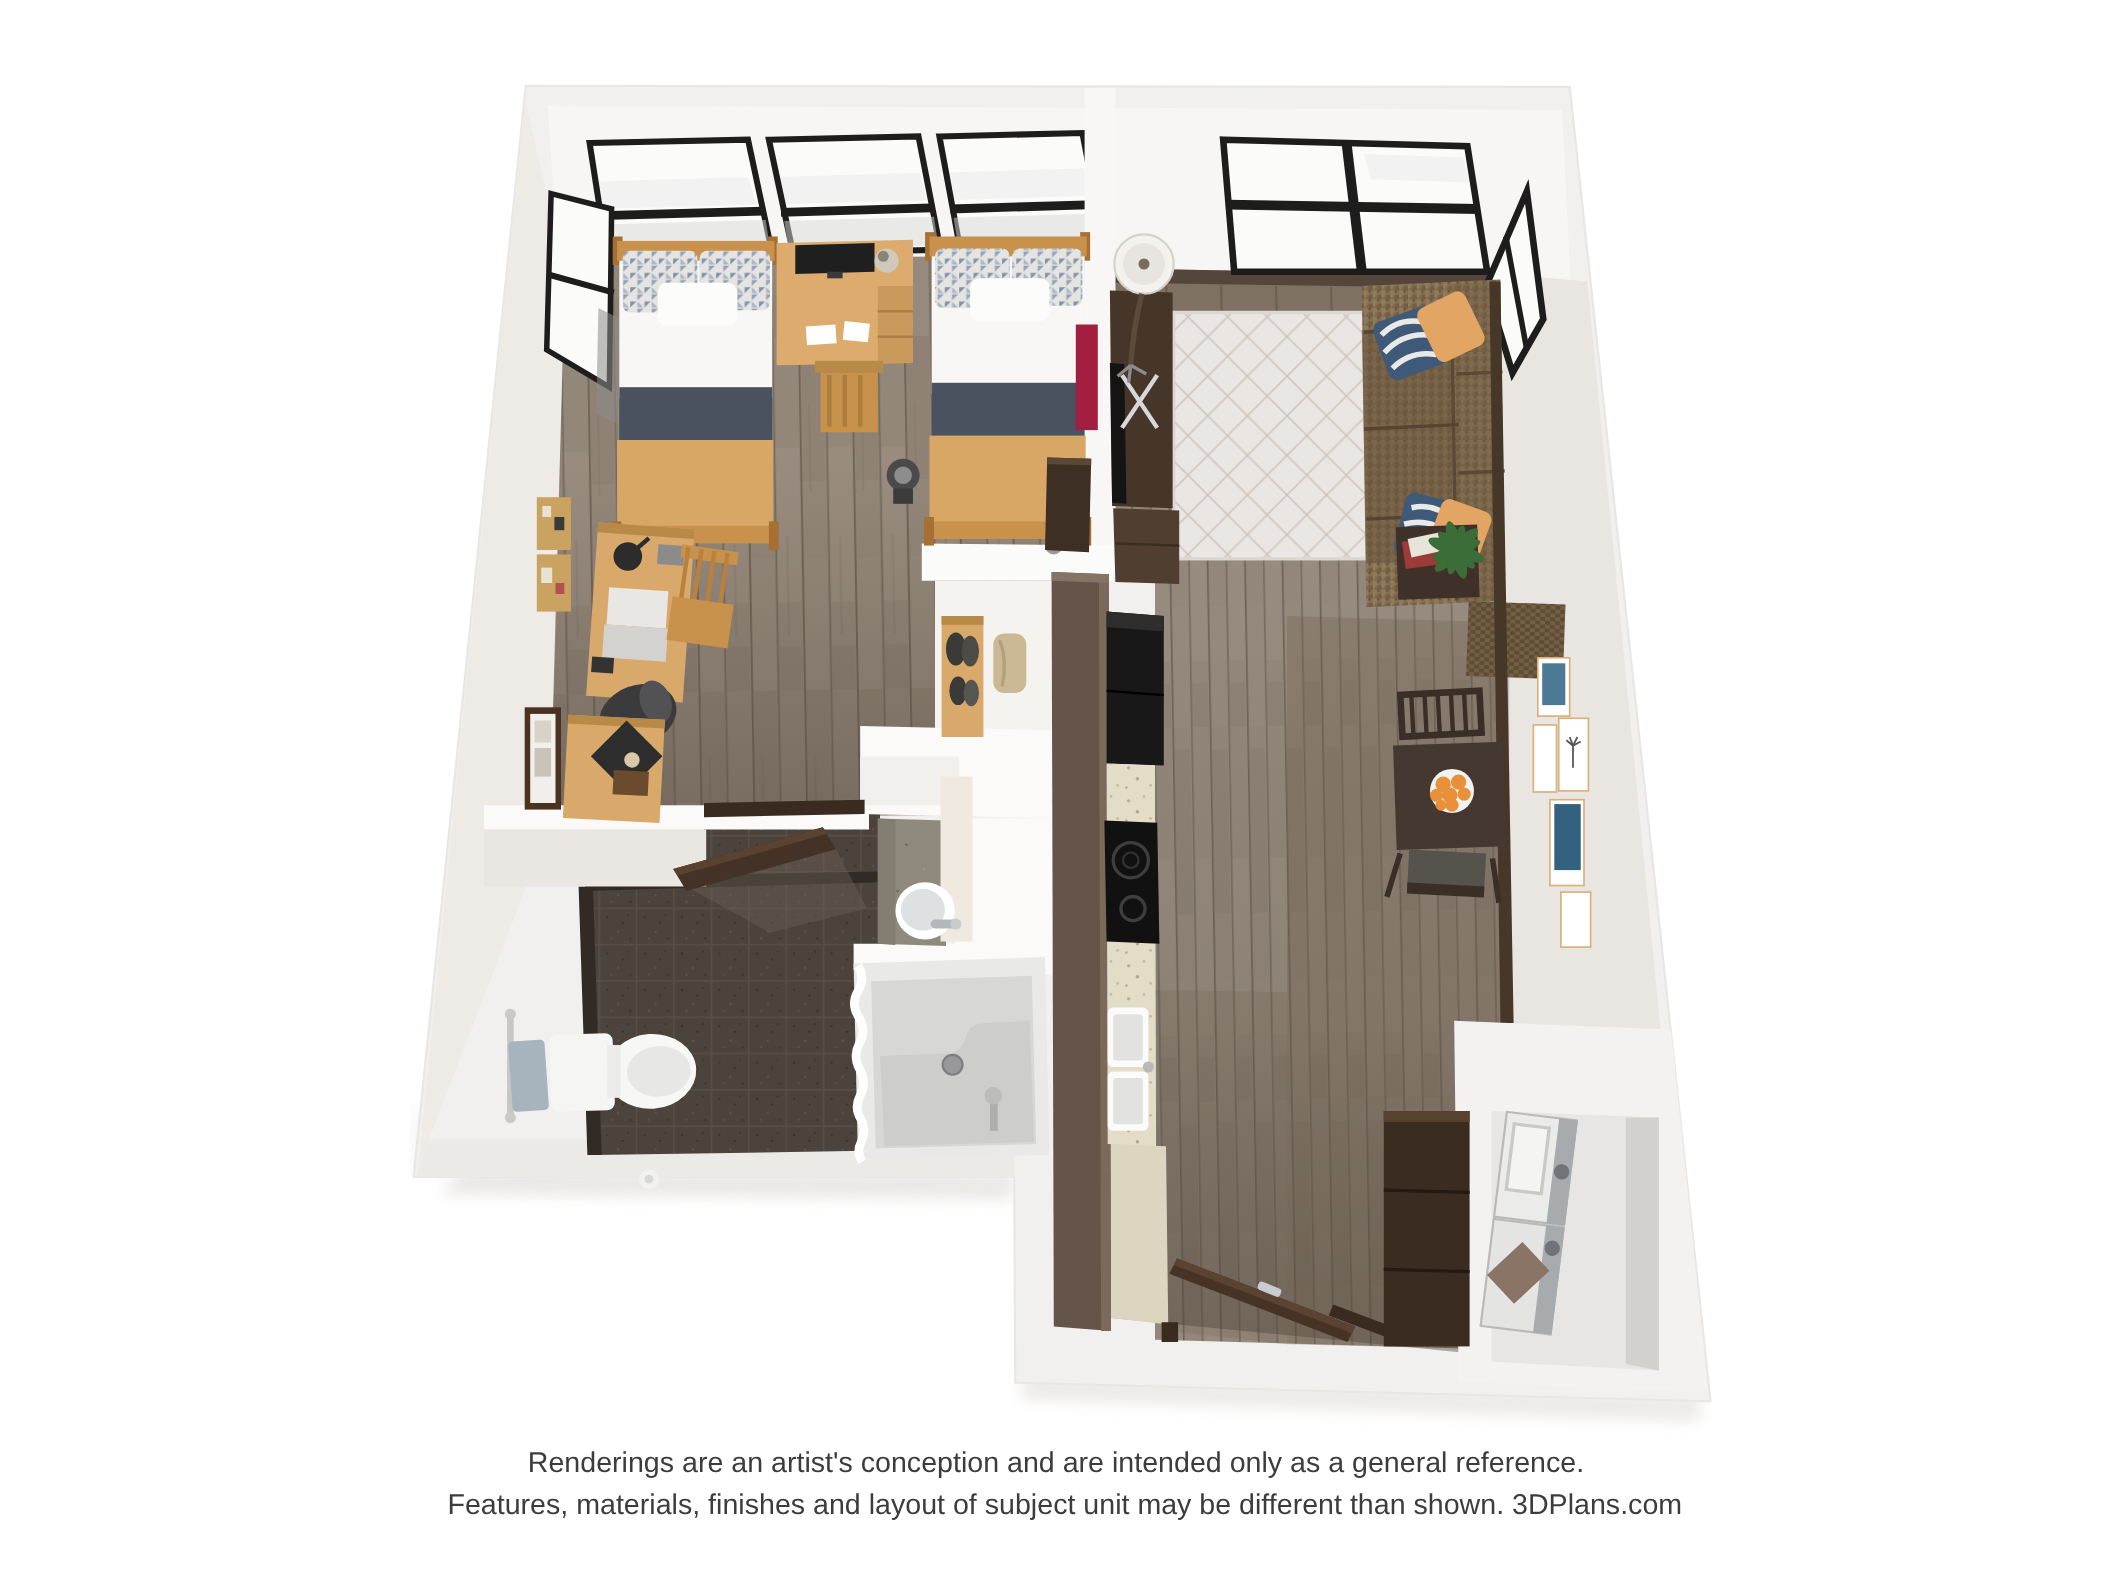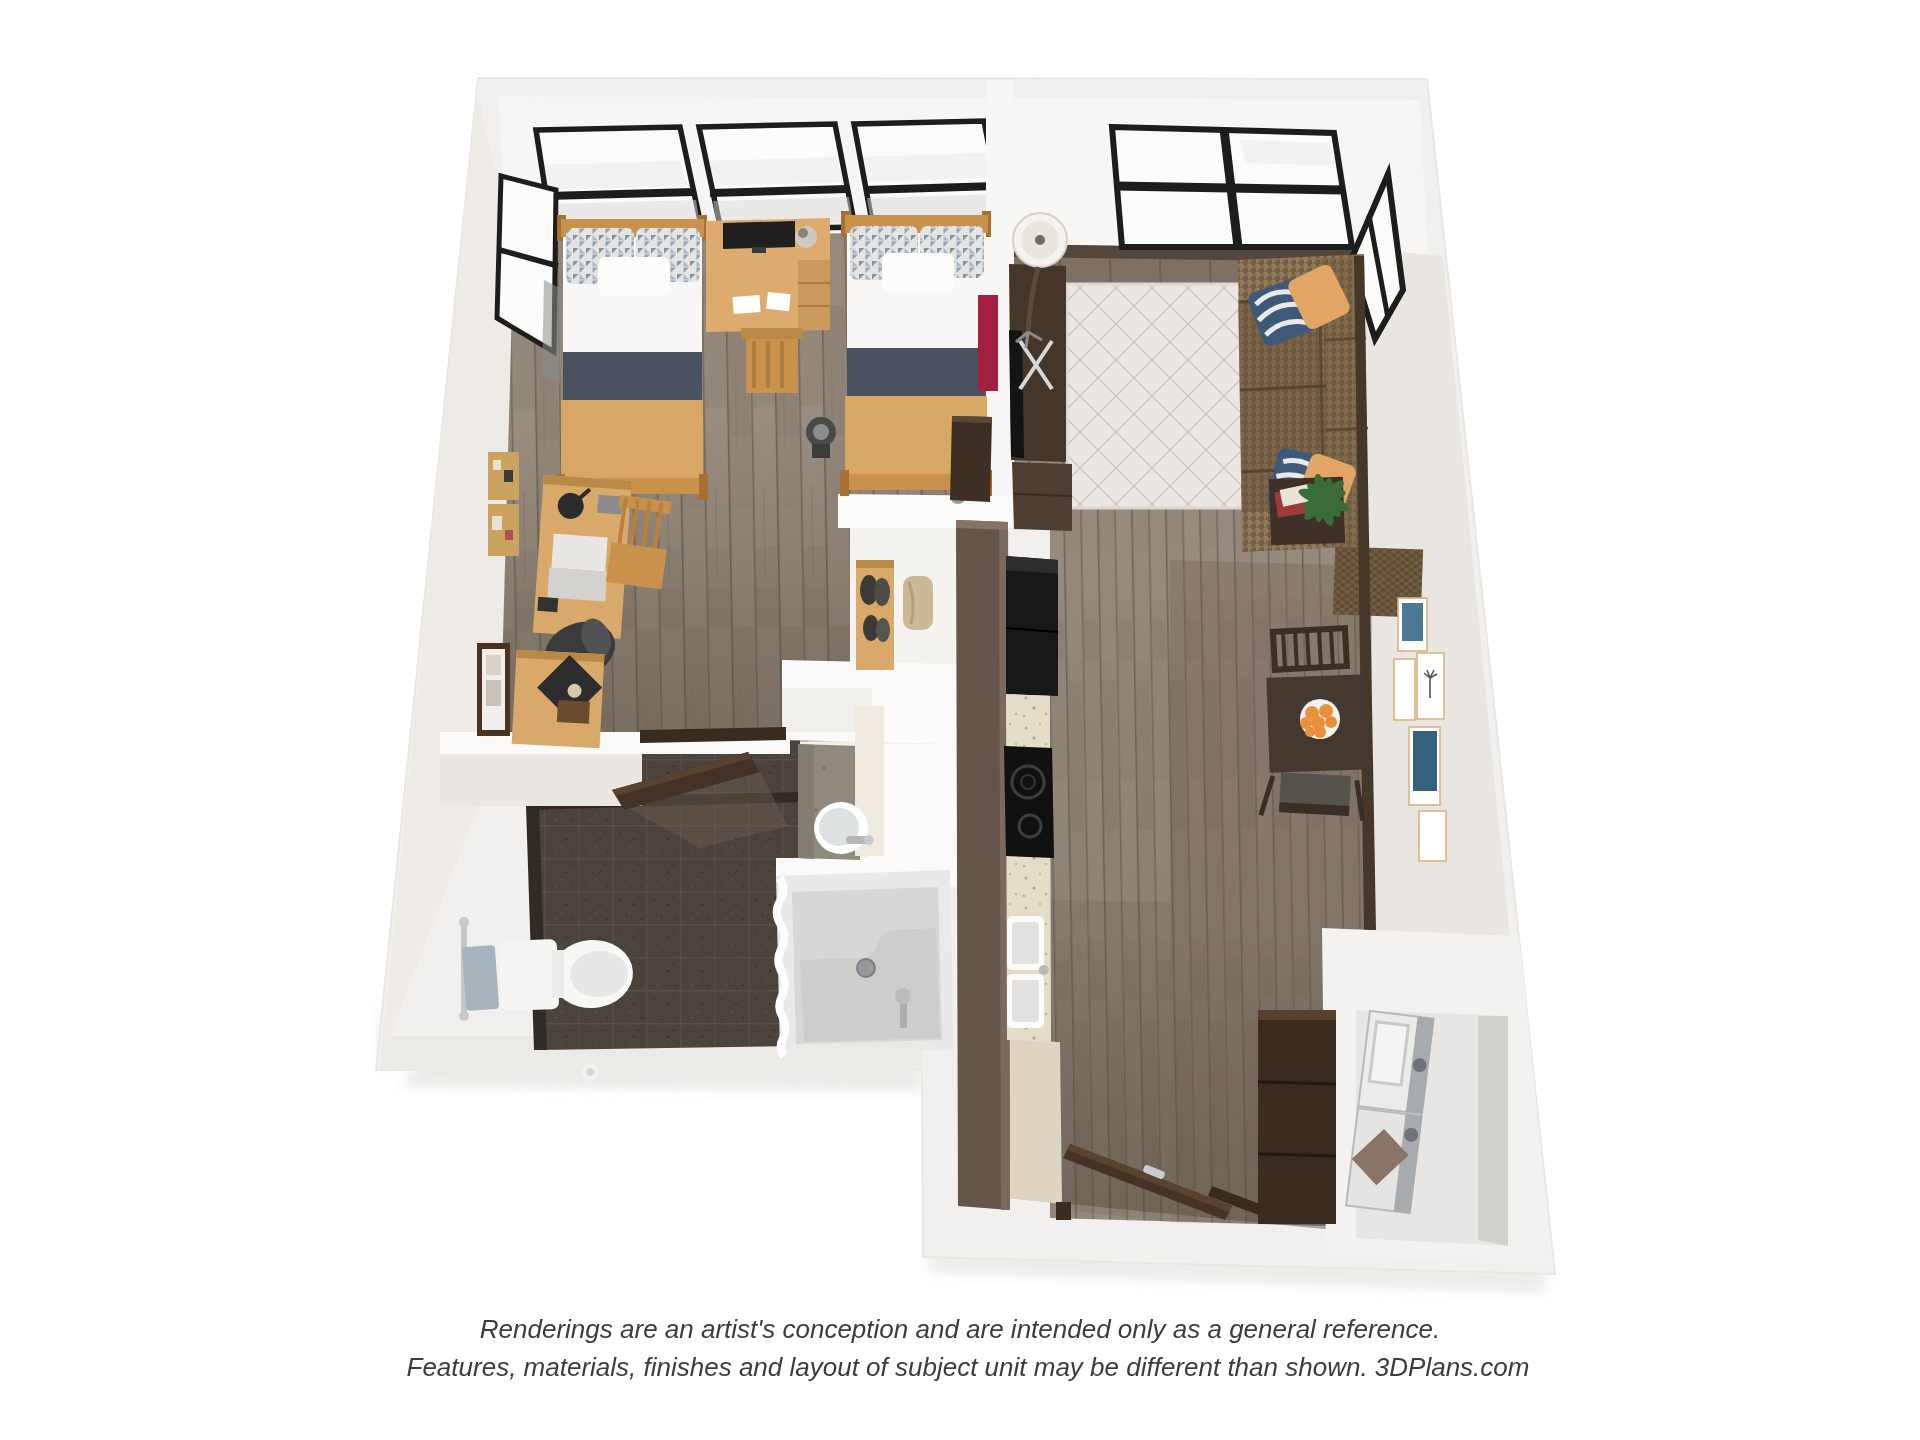--- a/index.html
+++ b/index.html
@@ -1,16 +1,16 @@
 <!DOCTYPE html>
 <html><head>
 <meta charset="utf-8">
 <style>
 html,body{margin:0;padding:0;background:#ffffff;}
-#page{width:1732px;height:1440px;position:relative;font-family:"Liberation Sans",sans-serif;font-style:italic;}
+#page{width:1732px;height:1440px;position:relative;font-family:"Liberation Sans",sans-serif;}
 </style>
 </head>
 <body>
 <div id="page">
 <svg width="1920" height="1440" viewBox="0 0 1920 1440" xmlns="http://www.w3.org/2000/svg">
 <defs>
   <pattern id="wood1" width="48" height="320" patternUnits="userSpaceOnUse" patternTransform="rotate(-1)">
     <rect width="48" height="320" fill="#93877a"></rect>
     <rect x="0" width="1.6" height="320" fill="#6e6357"></rect>
     <rect x="24" width="1.6" height="320" fill="#746a5e"></rect>

